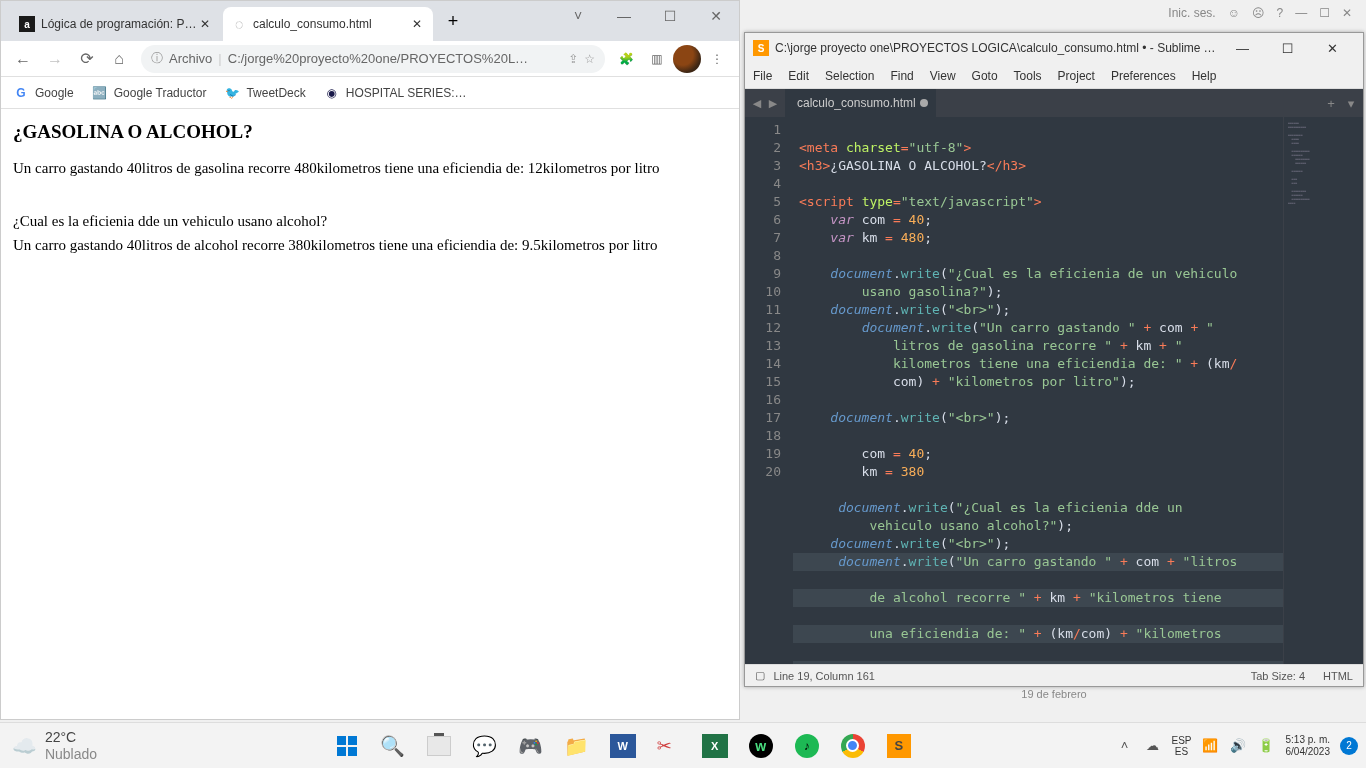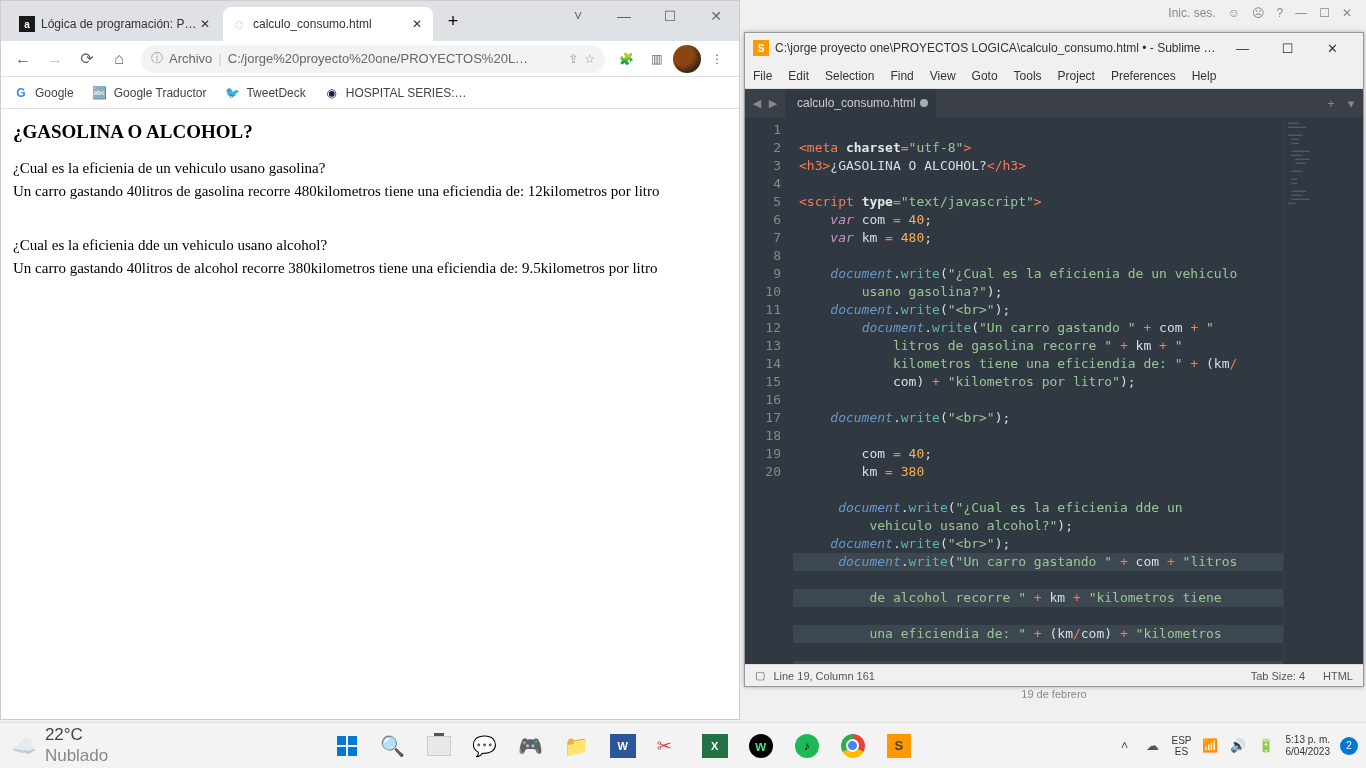--- a/index.html
+++ b/index.html
@@ -57,21 +57,21 @@
 .sublime-editor { flex: 1; display: flex; background: #303841; position: relative; overflow: hidden; }
 .sublime-gutter { width: 48px; background: #303841; padding-top: 4px; text-align: right; font-family: Consolas, monospace; font-size: 13px; color: #888; line-height: 18px; }
 .sublime-gutter div { padding-right: 12px; }
 .sublime-code { flex: 1; padding: 4px 0 0 6px; font-family: Consolas, monospace; font-size: 13px; line-height: 18px; color: #d8dee9; white-space: pre; overflow: hidden; }
 .sublime-code .line { height: 18px; }
 .sublime-code .hl { background: #3d4750; display: block; margin-left: -6px; padding-left: 6px; }
 .sublime-minimap { width: 80px; background: #303841; border-left: 1px solid #3B4048; position: relative; }
 .sublime-minimap-content { position: absolute; top: 4px; left: 4px; right: 4px; font-size: 3px; line-height: 4px; color: #667; font-family: monospace; }
 
 .c-tag { color: #f97b58; }
-.c-attr { color: #e5e5e5; font-weight: bold; }
+.c-attr { color: #bef264; }
 .c-str { color: #99c794; }
 .c-kw { color: #c695c6; font-style: italic; }
 .c-var { color: #d8dee9; }
 .c-op { color: #f97b58; }
 .c-num { color: #f9ae58; }
 .c-obj { color: #6699cc; font-style: italic; margin-top: 16px; }
 .c-fn { color: #5fb4b4; }
 .c-par { color: #d8dee9; }
 
 .sublime-statusbar { height: 22px; background: #f0f0f0; border-top: 1px solid #ddd; display: flex; align-items: center; padding: 0 10px; font-size: 11px; color: #555; }
@@ -82,21 +82,21 @@
 .top-session { position: absolute; right: 14px; top: 6px; display: flex; align-items: center; gap: 12px; font-size: 12px; color: #888; }
 .top-session div { cursor: pointer; }
 
 
 .date-strip { position: absolute; left: 744px; top: 688px; width: 620px; height: 14px; text-align: center; font-size: 11px; color: #888; }
 
 
 .taskbar { position: absolute; left: 0; bottom: 0; width: 1366px; height: 46px; background: rgba(243,243,243,0.92); backdrop-filter: blur(10px); display: flex; align-items: center; border-top: 1px solid #ddd; }
 .tb-weather { display: flex; align-items: center; gap: 8px; padding: 0 12px; width: 130px; }
 .tb-weather-icon { font-size: 20px; }
-.tb-weather-text { display: flex; flex-direction: column; font-size: 17px; color: #444; line-height: 1.2; }
+.tb-weather-text { display: flex; flex-direction: column; font-size: 14px; color: #444; line-height: 1.2; }
 .tb-center { flex: 1; display: flex; justify-content: center; gap: 6px; }
 .tb-icon { width: 40px; height: 40px; display: flex; align-items: center; justify-content: center; cursor: pointer; font-size: 20px; border-radius: 4px; }
 .tb-right { display: flex; align-items: center; gap: 10px; padding-right: 8px; }
 .tb-lang { font-size: 10px; line-height: 1.1; color: #333; text-align: center; }
 .tb-datetime { font-size: 10px; line-height: 1.15; color: #333; text-align: right; display: flex; flex-direction: column; }
 .tb-tray-icon { width: 18px; height: 18px; display: flex; align-items: center; justify-content: center; color: #555; font-size: 13px; cursor: pointer; }
 .tb-notif { width: 18px; height: 18px; background: #0078d4; color: #fff; border-radius: 50%; display: flex; align-items: center; justify-content: center; font-size: 10px; }
 
 
 .win-start { display: grid; grid-template-columns: 9px 9px; grid-template-rows: 9px 9px; gap: 2px; }
@@ -193,21 +193,20 @@
       <span>TweetDeck</span>
     </div>
     <div class="chrome-bookmark">
       <span class="bk-icon" style="color:#1a1a4a">◉</span>
       <span>HOSPITAL SERIES:…</span>
     </div>
   </div>
 
   <div class="chrome-content">
     <h3>¿GASOLINA O ALCOHOL?</h3>
-    <p>¿Cual es la eficienia de un vehiculo usano gasolina?</p>
     <p>Un carro gastando 40litros de gasolina recorre 480kilometros tiene una eficiendia de: 12kilometros por litro</p>
     <br><br>
     <p>¿Cual es la eficienia dde un vehiculo usano alcohol?</p>
     <p>Un carro gastando 40litros de alcohol recorre 380kilometros tiene una eficiendia de: 9.5kilometros por litro</p>
   </div>
 </div>
 
 <div class="sublime-window">
   <div class="sublime-titlebar">
     <div class="sublime-title-icon">S</div>

